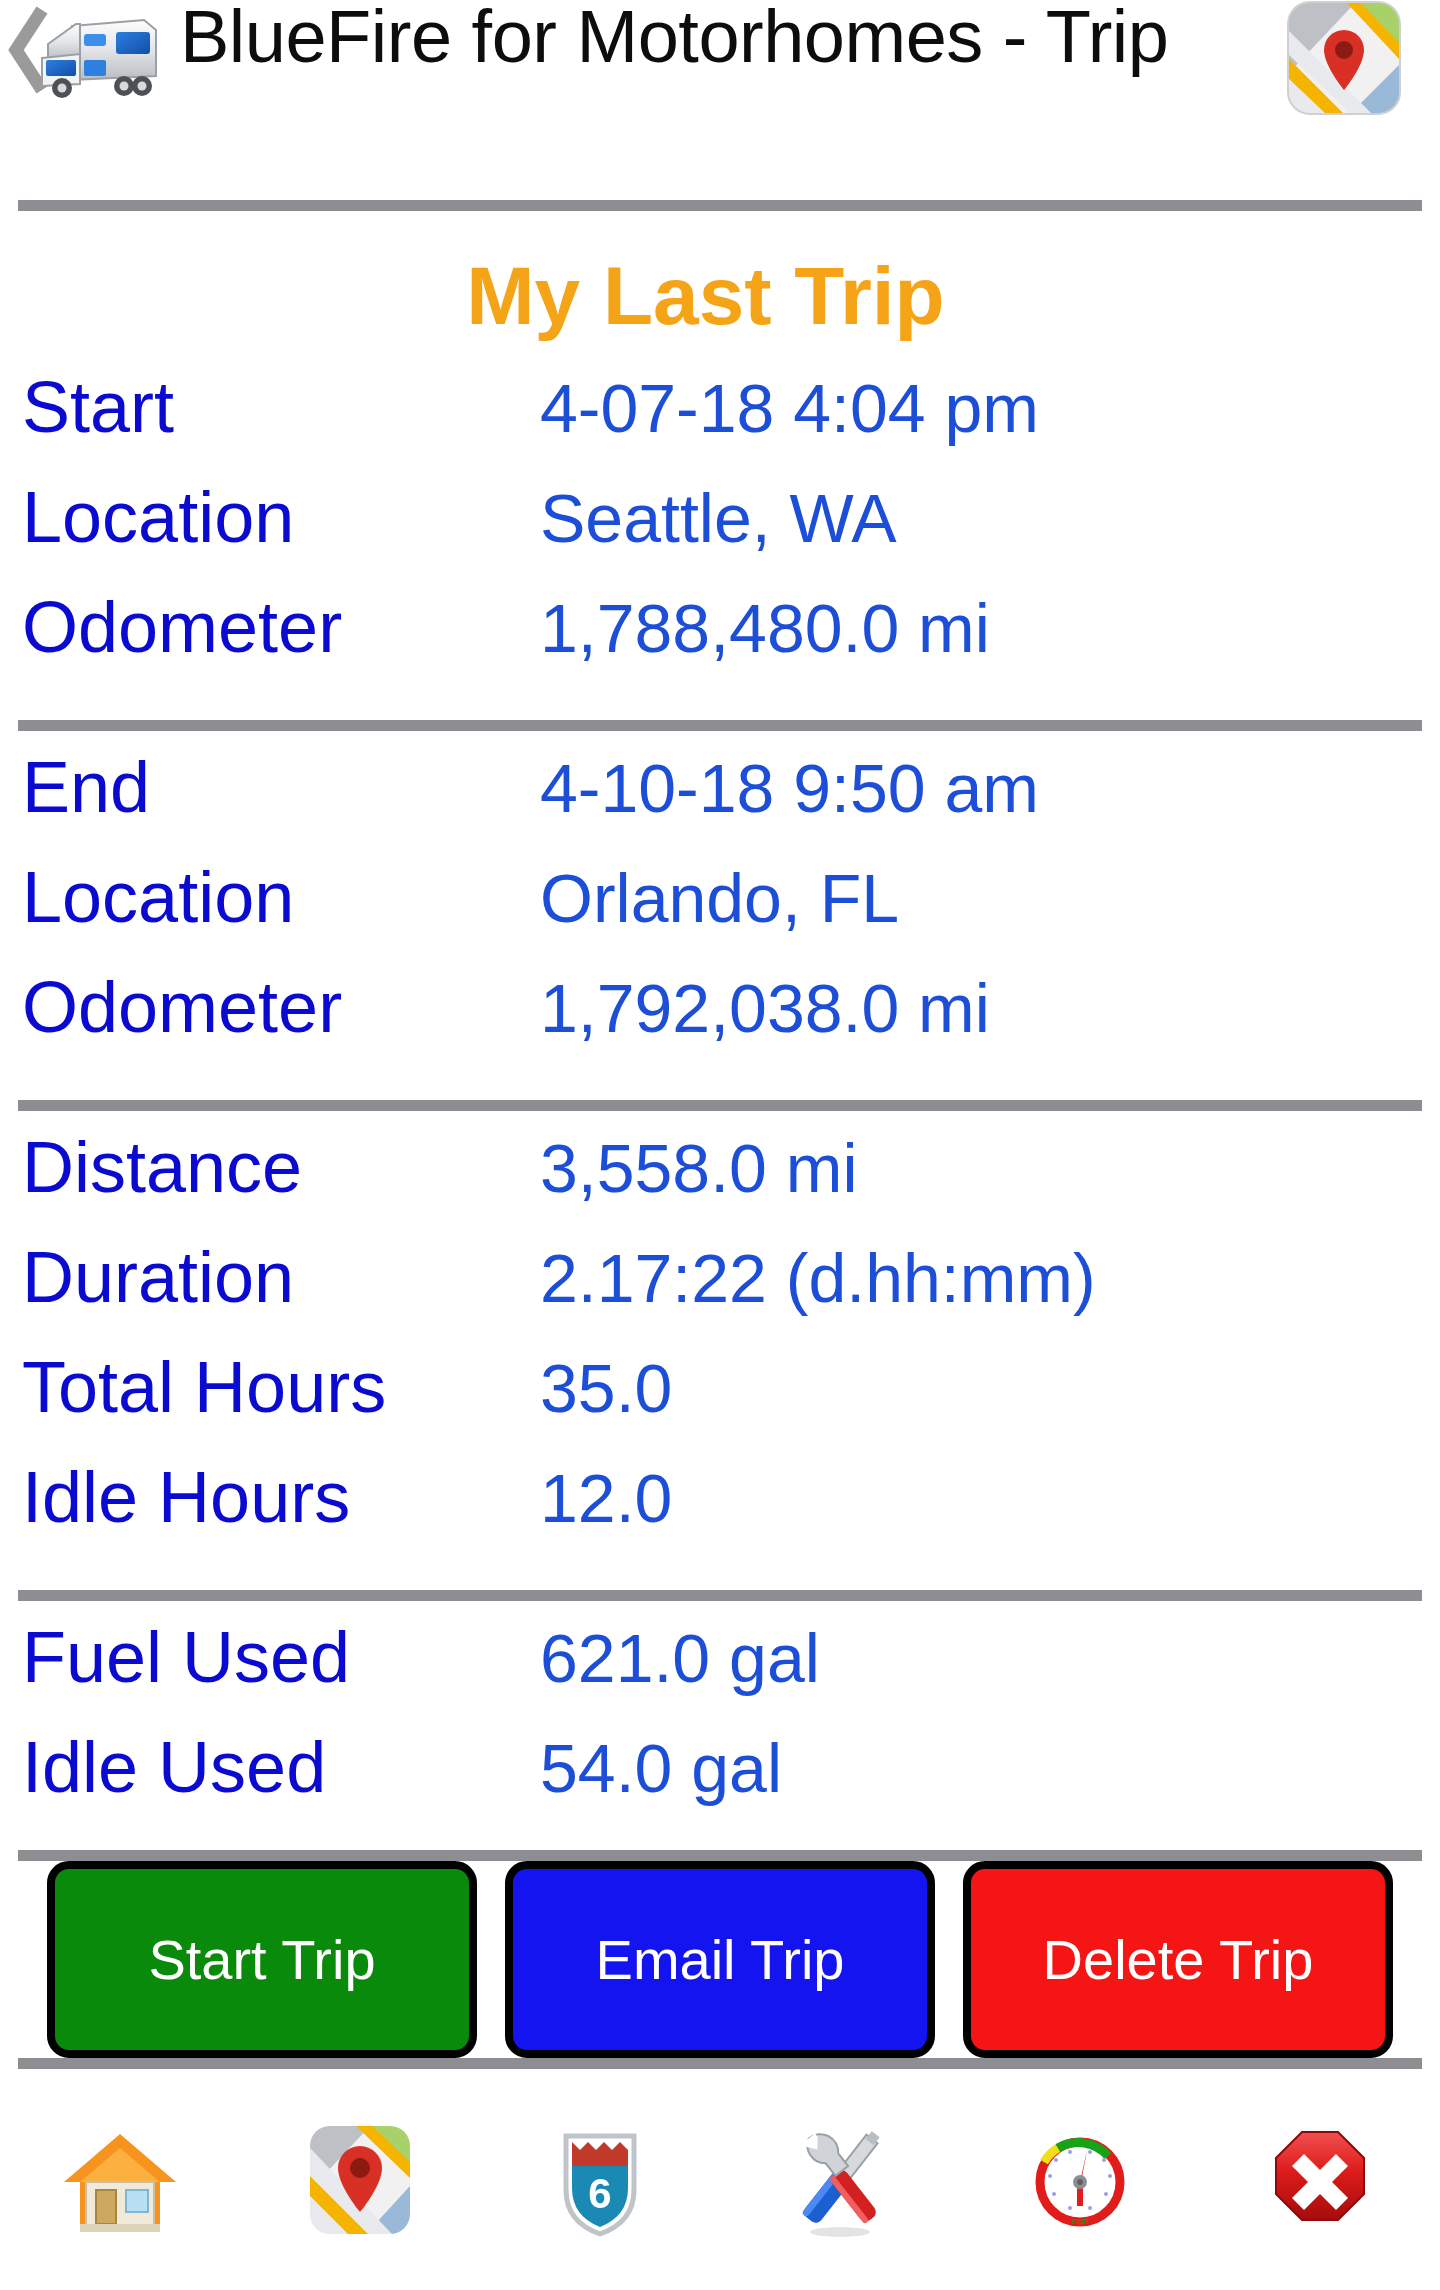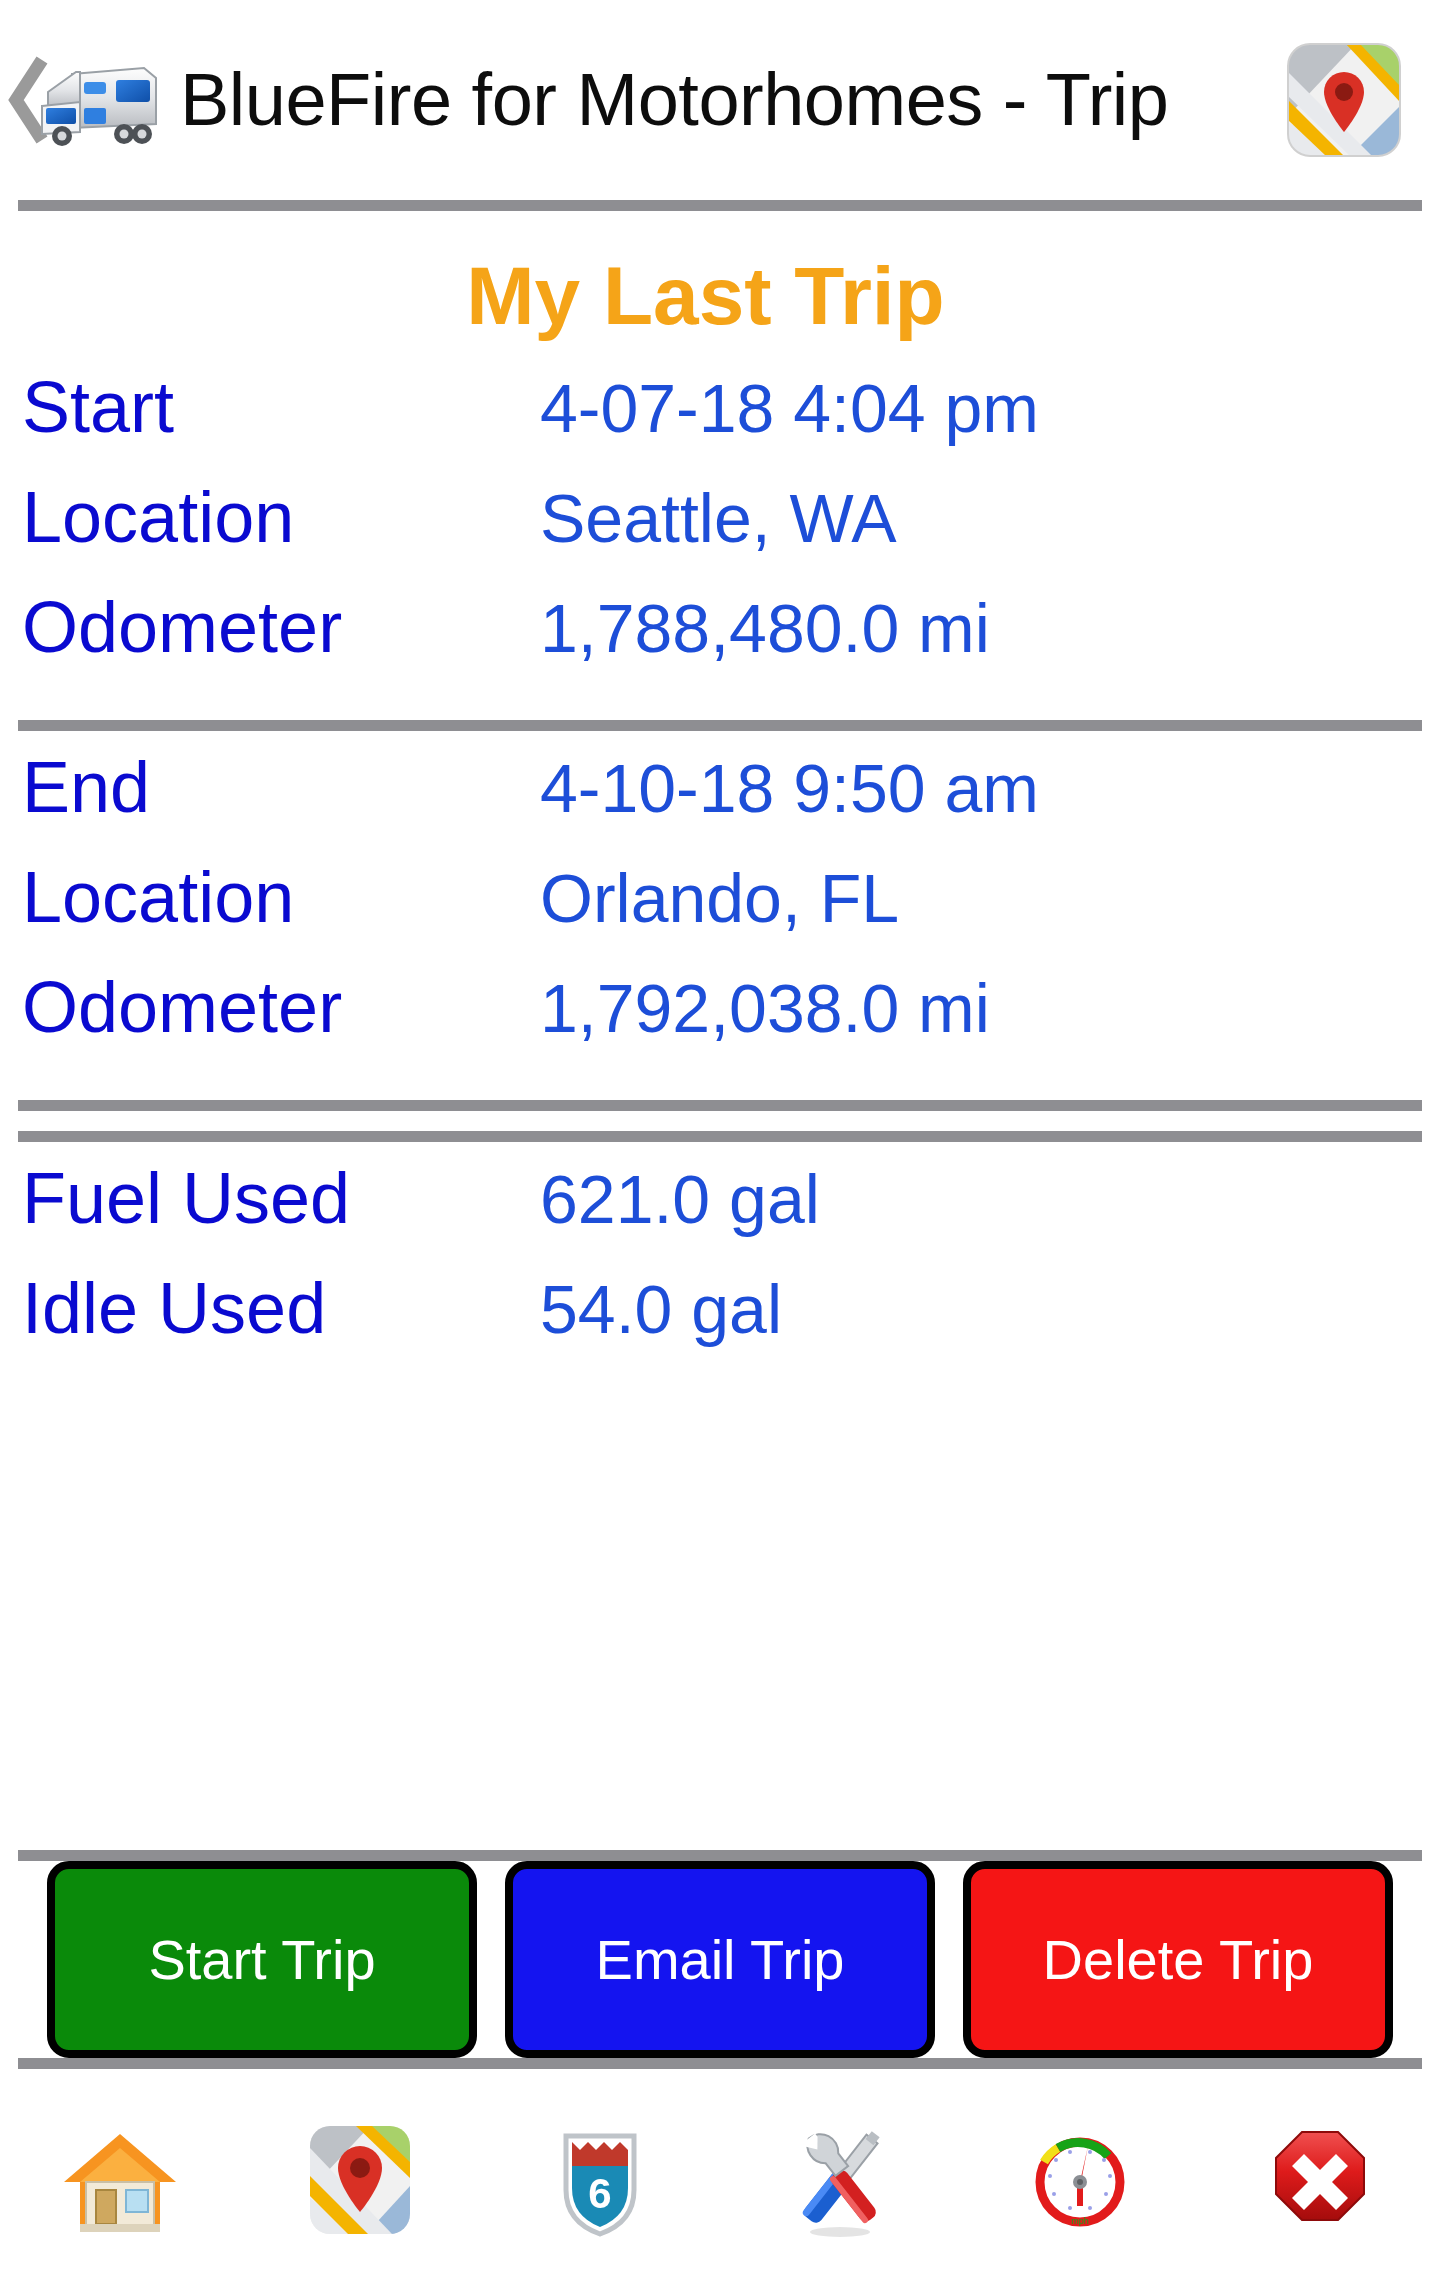--- a/index.html
+++ b/index.html
@@ -16,21 +16,20 @@
   }
 
   
   .header {
     position: absolute;
     left: 0; top: 0;
     width: 1440px;
     height: 200px;
     box-sizing: border-box;
     display: flex;
-    align-items: center;
     background: #ffffff;
   }
   .back-chevron {
     width: 46px;
     height: 100px;
     margin-left: 8px;
     flex: 0 0 auto;
     display: flex;
     align-items: center;
     justify-content: center;
@@ -274,20 +273,38 @@
       <div class="row-value">Orlando, FL</div>
     </div>
     <div class="row">
       <div class="row-label">Odometer</div>
       <div class="row-value">1,792,038.0 mi</div>
     </div>
   </div>
 
   <div class="block-gap"></div>
 
+  <div>
+    <div class="row">
+      <div class="row-label">Distance</div>
+      <div class="row-value">3,558.0 mi</div>
+    </div>
+    <div class="row">
+      <div class="row-label">Duration</div>
+      <div class="row-value">2.17:22 (d.hh:mm)</div>
+    </div>
+    <div class="row">
+      <div class="row-label">Total Hours</div>
+      <div class="row-value">35.0</div>
+    </div>
+    <div class="row">
+      <div class="row-label">Idle Hours</div>
+      <div class="row-value">12.0</div>
+    </div>
+  </div>
 
   <div class="block-gap"></div>
 
   <div>
     <div class="row">
       <div class="row-label">Fuel Used</div>
       <div class="row-value">621.0 gal</div>
     </div>
     <div class="row">
       <div class="row-label">Idle Used</div>

